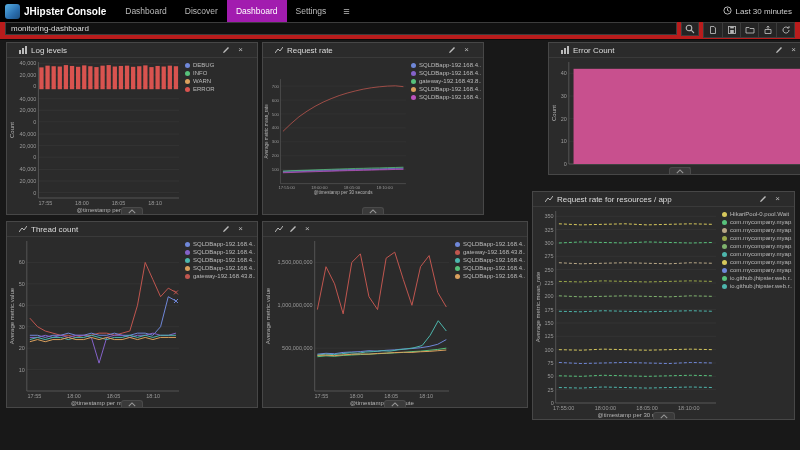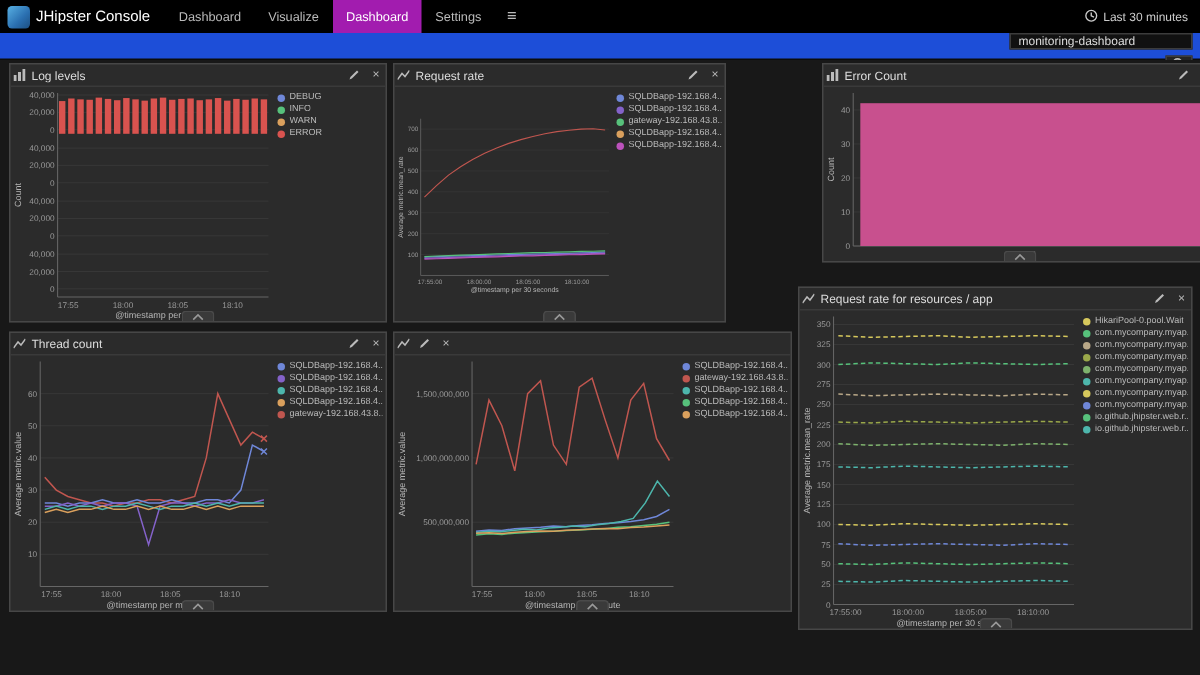--- a/index.html
+++ b/index.html
@@ -4,47 +4,47 @@
 <style>
   html,body{margin:0;padding:0;background:#000;}
   *{box-sizing:border-box;}
   body{font-family:"Liberation Sans", sans-serif;}
   #app{position:relative;width:800px;height:450px;background:#181818;overflow:hidden;}
 
   
   .navbar{height:22px;background:#000;display:flex;align-items:center;color:#ccc;}
   .logo{width:15px;height:15px;margin:0 4px 0 5px;border-radius:3px;
         background:linear-gradient(135deg,#58b0e3 0%,#2a6fb0 60%,#1d4f80 100%);}
-  .brand{font-size:10px;font-weight:normal;color:#fff;padding-right:10px;}
+  .brand{font-size:10px;font-weight:bold;color:#fff;padding-right:10px;}
   .nav-item{font-size:8.5px;color:#bbb;padding:0 9px;height:22px;display:flex;align-items:center;cursor:pointer;}
   .nav-item.active{background:#a21caf;color:#fff;}
   .nav-menu{font-size:11px;color:#bbb;padding:0 8px;}
   .nav-spacer{flex:1;}
   .timepicker{display:flex;align-items:center;gap:4px;font-size:8px;color:#ccc;padding-right:8px;cursor:pointer;}
 
   
-  .toolbar{height:18px;background:#1d4ed8;display:flex;align-items:flex-end;padding:0 5px;gap:4px;border-bottom:1px solid #0c0c0c;flex-direction:column;}
+  .toolbar{height:18px;background:#b91c1c;display:flex;align-items:flex-start;padding:0 5px;gap:4px;border-bottom:1px solid #0c0c0c;}
   .query{flex:1;height:13px;background:#111;border:1px solid #3c3c3c;color:#ddd;font-size:8px;
          font-family:"Liberation Sans",sans-serif;padding:0 5px;outline:none;}
   .tbtn{width:18px;height:14px;border:1px solid #3c3c3c;background:#242424;display:flex;align-items:center;justify-content:center;cursor:pointer;}
   .tgroup{display:flex;border:1px solid #3c3c3c;}
   .tgroup .tbtn{border:none;border-left:1px solid #3c3c3c;}
   .tgroup .tbtn:first-child{border-left:none;}
 
   
   .dash{position:relative;width:800px;height:410px;background:#181818;}
   .panel{position:absolute;background:#2b2b2b;border:1px solid #474747;}
   .p0{left:6px;top:2px;width:252px;height:173px;}
   .p1{left:262px;top:2px;width:222px;height:173px;}
   .p2{left:548px;top:2px;width:263px;height:133px;}
   .p3{left:532px;top:139px;width:263px;height:229px;margin-top:12px;}
   .p4{left:6px;top:181px;width:252px;height:187px;}
   .p5{left:262px;top:181px;width:266px;height:187px;}
 
-  .phead{height:15px;display:flex;align-items:center;gap:4px;padding:0 2px;border-bottom:1px solid #3a3a3a;}
+  .phead{height:15px;display:flex;align-items:center;gap:4px;padding:0 12px;border-bottom:1px solid #3a3a3a;}
   .ptitle{font-size:8px;color:#ddd;flex:1;white-space:nowrap;overflow:hidden;cursor:pointer;}
   .pico{display:flex;align-items:center;}
   .hbtn{color:#bbb;cursor:pointer;display:flex;align-items:center;padding:0 2px;font-size:8px;line-height:1;}
   .pbody{display:flex;height:calc(100% - 15px);}
   .chart{flex:1;position:relative;}
   .chart svg{display:block;width:100%;height:100%;}
   .legend{width:74px;margin:0;padding:4px 2px 0 2px;list-style:none;overflow:hidden;}
   .legend li{display:flex;align-items:center;gap:3px;margin-bottom:2px;cursor:pointer;}
   .legend .dot{width:5px;height:5px;border-radius:50%;flex:0 0 auto;}
   .legend .ll{font-size:6px;color:#bbb;white-space:nowrap;overflow:hidden;}
@@ -53,21 +53,21 @@
 </style>
 </head>
 <body>
 
 <div id="app">
 
   <div class="navbar">
     <div class="logo"></div>
     <div class="brand">JHipster Console</div>
     <div class="nav-item">Dashboard</div>
-    <div class="nav-item">Visualize</div>
+    <div class="nav-item">Discover</div>
     <div class="nav-item active">Dashboard</div>
     <div class="nav-item">Settings</div>
     <div class="nav-menu">≡</div>
     <div class="nav-spacer"></div>
     <div class="timepicker">
       <span>
         <svg width="9" height="9" viewBox="0 0 10 10">
             <circle cx="5" cy="5" r="4" fill="none" stroke="#ccc" stroke-width="1"></circle>
             <path d="M5 2.5 V5 L7 6" fill="none" stroke="#ccc" stroke-width="1"></path>
           </svg>

